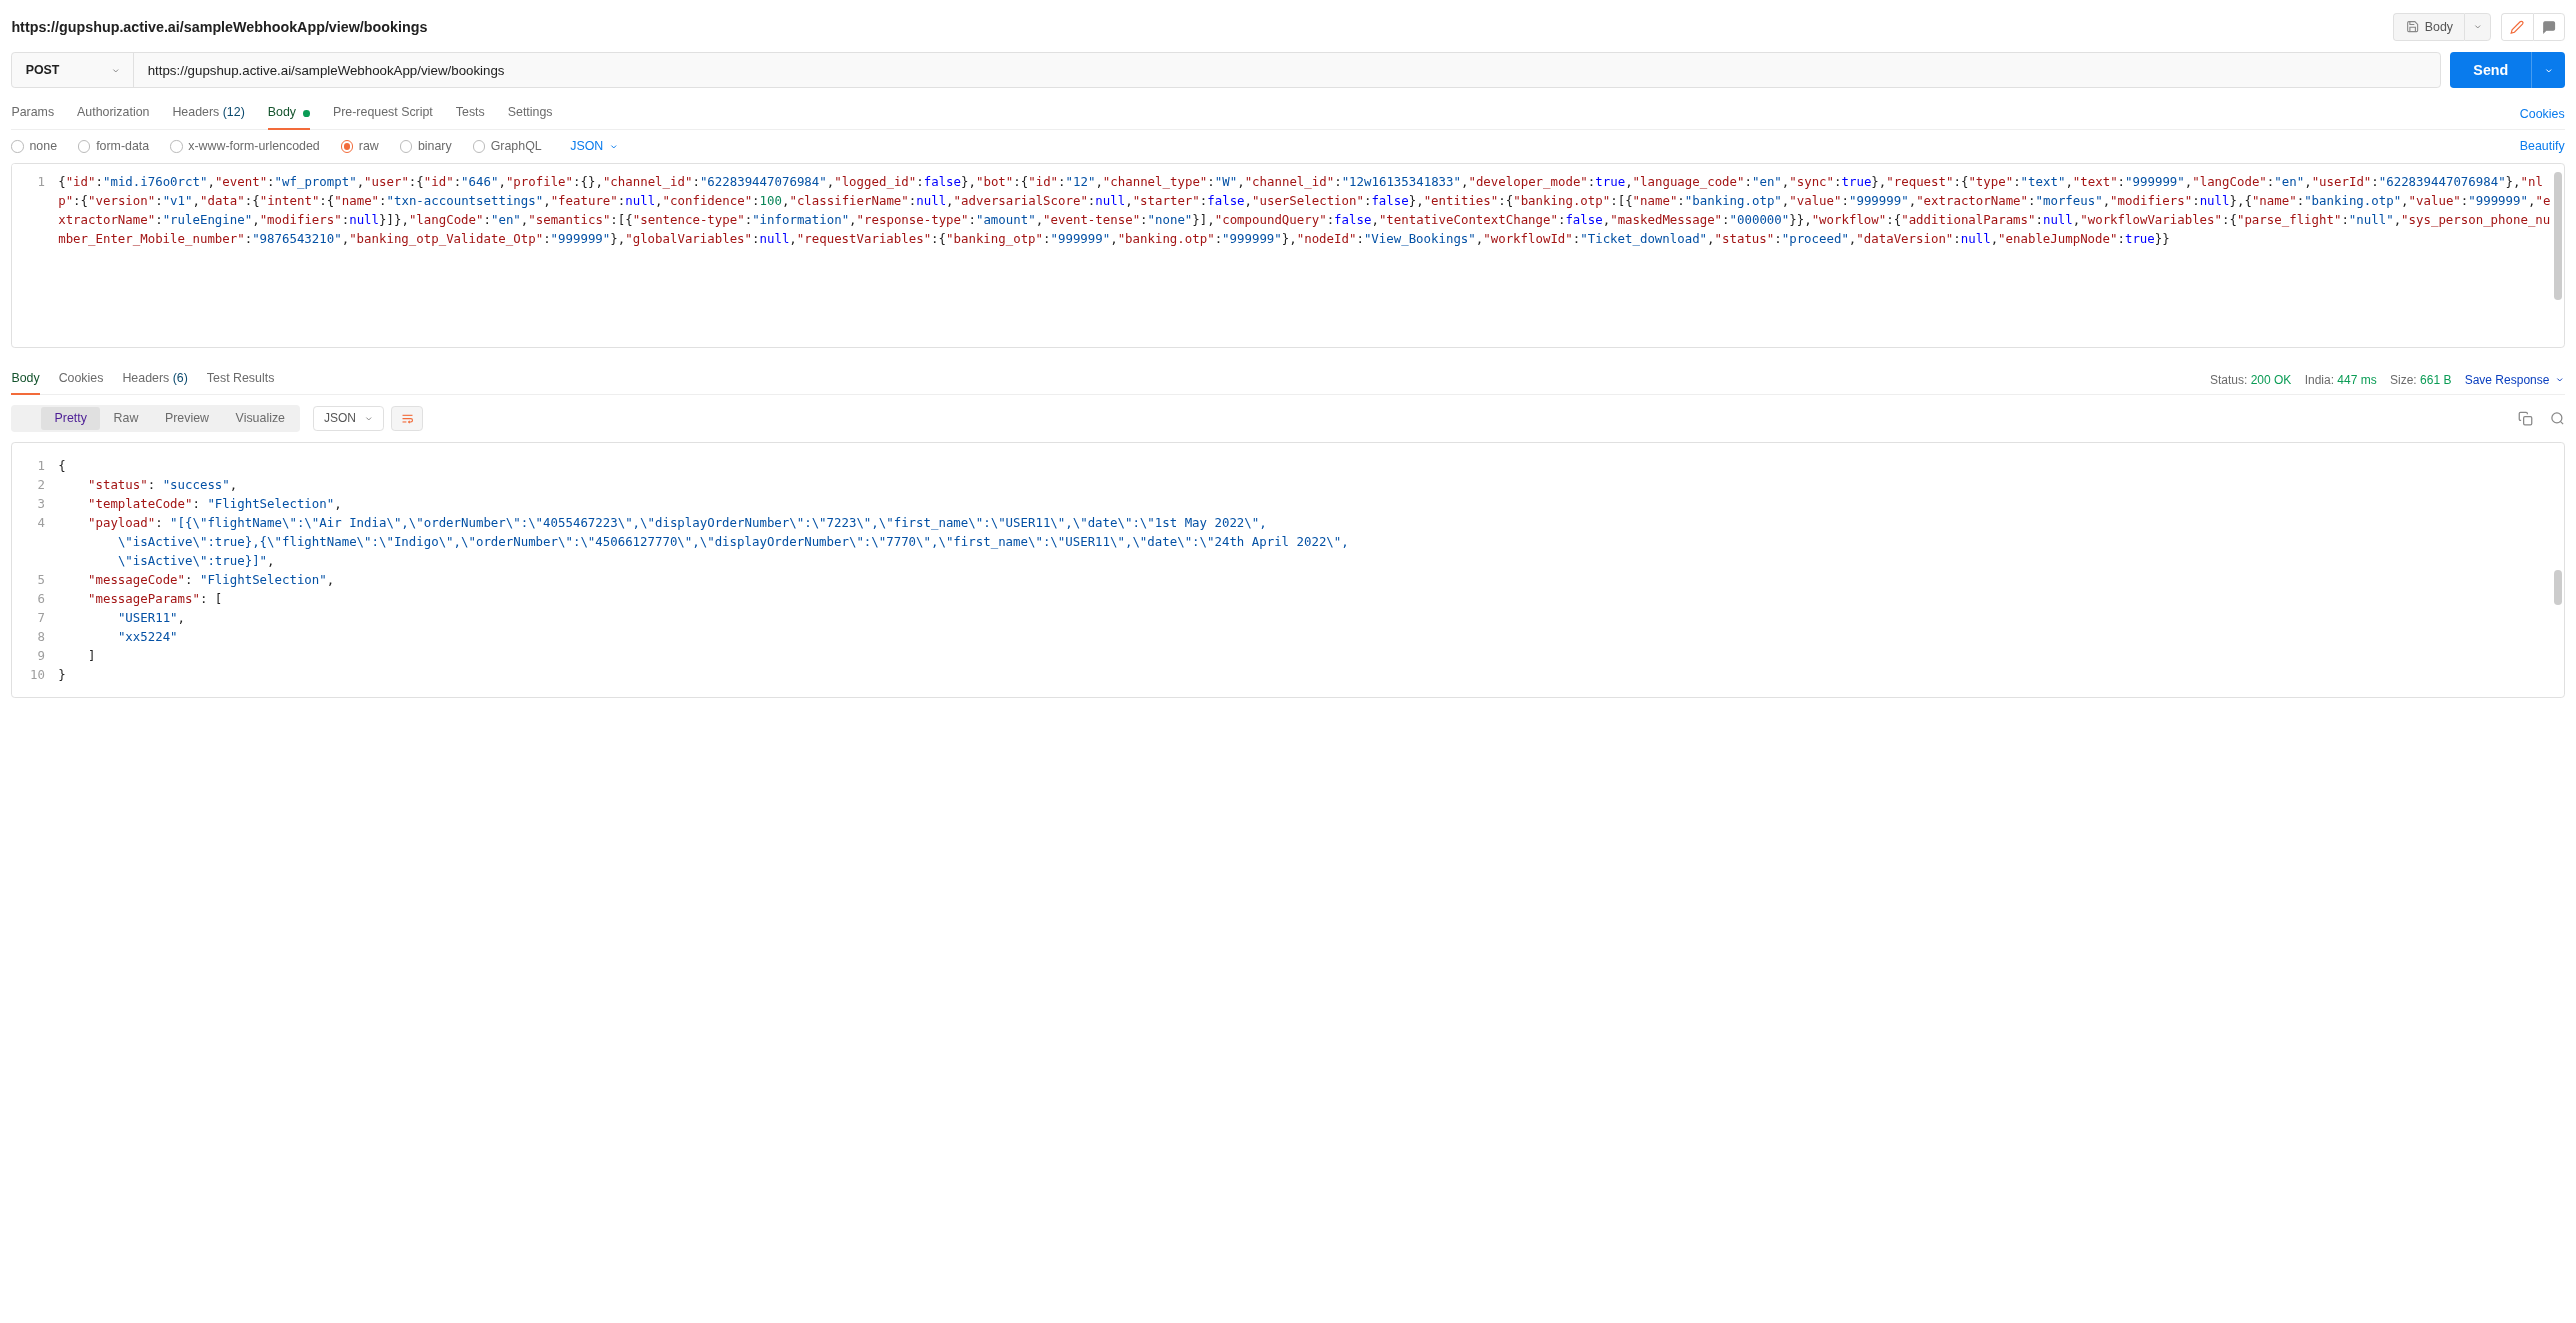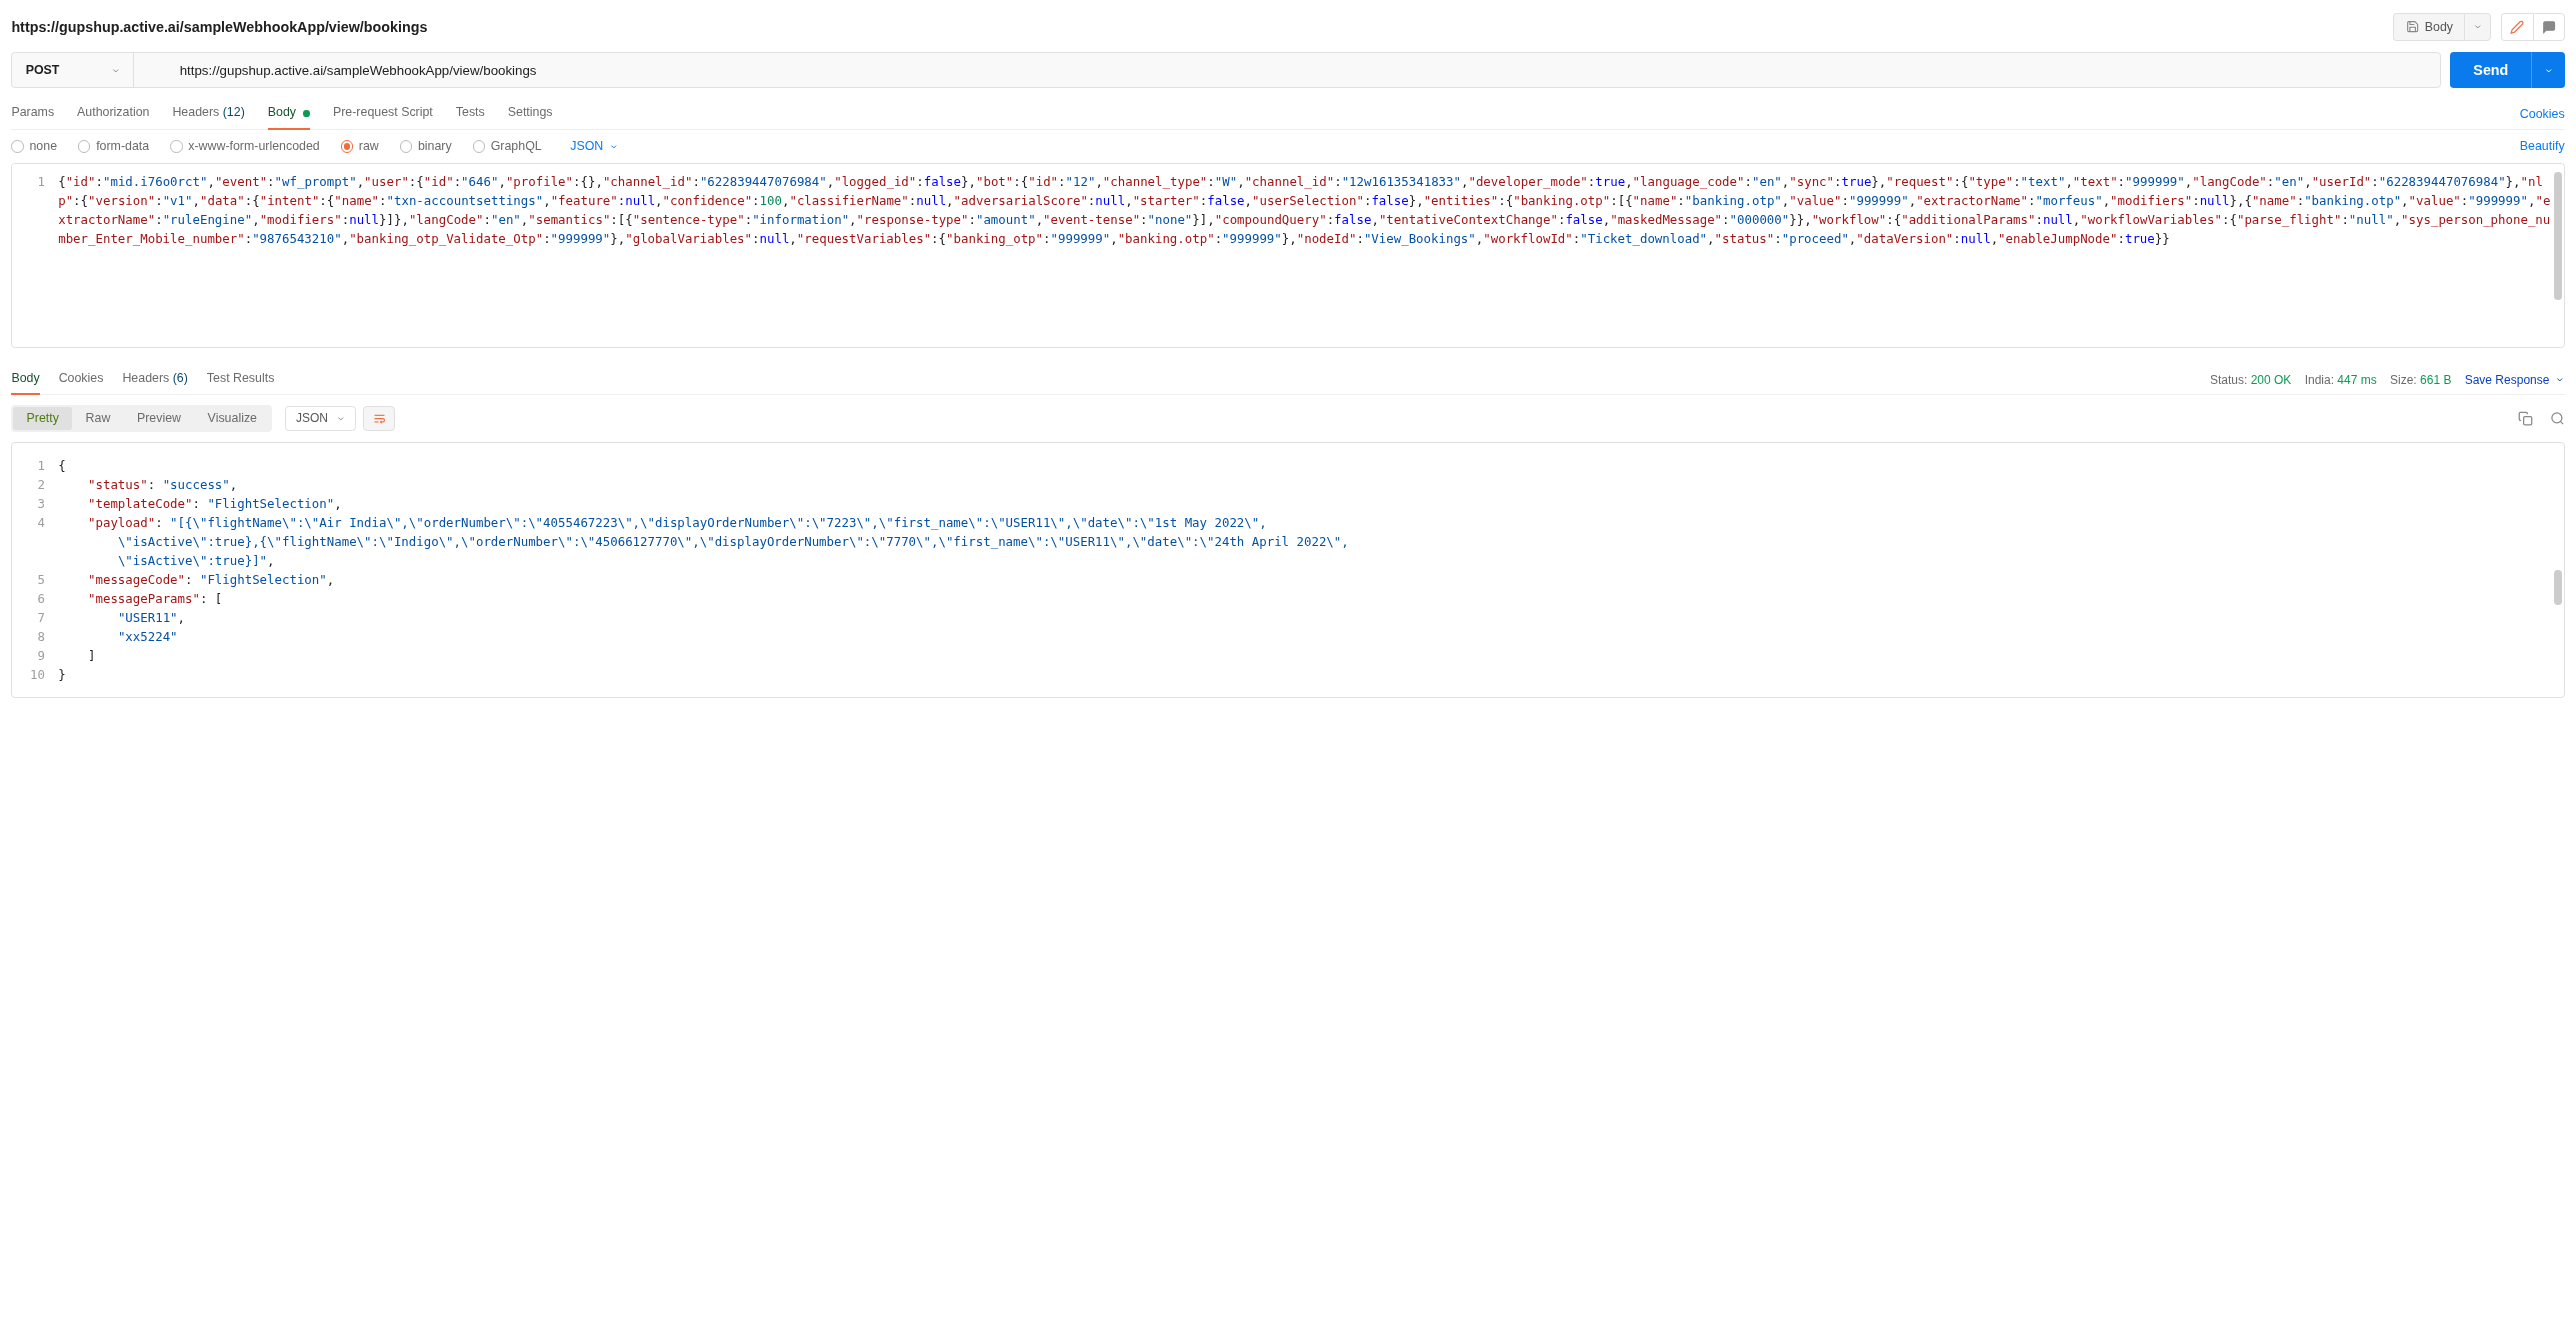--- a/index.html
+++ b/index.html
@@ -14,21 +14,21 @@
   .btn-group { display: inline-flex; }
   .btn-group .btn:first-child { border-radius: 3.8px 0 0 3.8px; border-right: none; }
   .btn-group .btn:last-child { border-radius: 0 3.8px 3.8px 0; padding: 5.7px 7.6px; }
   .btn-icon-only { padding: 5.7px 8.6px; }
   .btn-orange svg { stroke: #f26b3a; }
   .btn-comment svg { fill: #888; }
   .btn-outline { background: #fff; }
   
   
   .urlbar-row { display: flex; gap: 9.5px; margin-bottom: 11.4px; }
-  .method-url { display: flex; flex: 1; border: 1px solid #e0e0e0; border-radius: 3.8px; background: #f9f9f9; overflow: hidden; gap: 32px; }
+  .method-url { display: flex; flex: 1; border: 1px solid #e0e0e0; border-radius: 3.8px; background: #f9f9f9; overflow: hidden; }
   .method-select { display: flex; align-items: center; justify-content: space-between; padding: 0 13.3px; width: 122px; font-weight: 600; font-size: 12.4px; color: #212121; border-right: 1px solid #e0e0e0; cursor: pointer; }
   .url-input { flex: 1; padding: 9.5px 13.3px; font-size: 13.3px; color: #212121; background: transparent; border: none; outline: none; }
   .send-group { display: flex; }
   .btn-send { background: #097bed; color: #fff; font-weight: 600; font-size: 14.3px; border: none; border-radius: 3.8px 0 0 3.8px; padding: 0 23px; cursor: pointer; }
   .btn-send-dd { background: #097bed; color: #fff; border: none; border-left: 1px solid rgba(255,255,255,0.25); border-radius: 0 3.8px 3.8px 0; padding: 0 11.4px; cursor: pointer; }
   
   
   .tabs-row { display: flex; align-items: center; justify-content: space-between; border-bottom: 1px solid #eee; gap: 24px; }
   .tabs { display: flex; gap: 23px; }
   .tab { padding: 5.7px 0 9.5px 0; font-size: 12.4px; color: #6b6b6b; cursor: pointer; position: relative; }
@@ -67,21 +67,21 @@
   .resp-tabs { display: flex; gap: 19px; }
   .resp-status { display: flex; align-items: center; gap: 13.3px; font-size: 12px; color: #6b6b6b; }
   .resp-status .val-ok { color: #0a9c55; font-weight: 500; }
   .save-response { color: #0a3fbf; font-weight: 500; cursor: pointer; display: flex; align-items: center; gap: 5.7px; }
   
   
   .resp-toolbar { display: flex; align-items: center; justify-content: space-between; padding: 9.5px 0; }
   .resp-views { display: flex; align-items: center; gap: 0; }
   .view-group { display: flex; background: #f0f0f0; border-radius: 3.8px; padding: 1.9px; margin-right: 13.3px; }
   .view-btn { padding: 4.8px 13.3px; font-size: 12.4px; color: #6b6b6b; cursor: pointer; border-radius: 2.9px; }
-  .view-btn.active { background: #e0e0e0; color: #4d7c0f; font-weight: 500; }
+  .view-btn.active { background: #e0e0e0; color: #4c1d95; font-weight: 500; margin-left: 28px; }
   .view-btn-plain { padding: 4.8px 13.3px; font-size: 12.4px; color: #6b6b6b; cursor: pointer; }
   .resp-lang { border: 1px solid #e0e0e0; border-radius: 3.8px; padding: 4.8px 9.5px; display: flex; align-items: center; gap: 7.6px; font-size: 12px; color: #555; cursor: pointer; margin-right: 7.6px; }
   .wrap-btn { border: 1px solid #e0e0e0; border-radius: 3.8px; padding: 4.8px 7.6px; cursor: pointer; background: #f5f5f5; }
   .wrap-btn svg { stroke: #f26b3a; }
   .resp-right-icons { display: flex; gap: 17px; color: #888; }
   .icon-btn { cursor: pointer; }
   
   .resp-editor { border: 1px solid #e0e0e0; border-radius: 3.8px; font-family: "SF Mono", Menlo, Consolas, monospace; font-size: 12.4px; line-height: 19px; position: relative; }
   .resp-editor .editor-inner { padding: 5.7px 0; }
   .resp-editor .gutter { min-width: 42px; }

